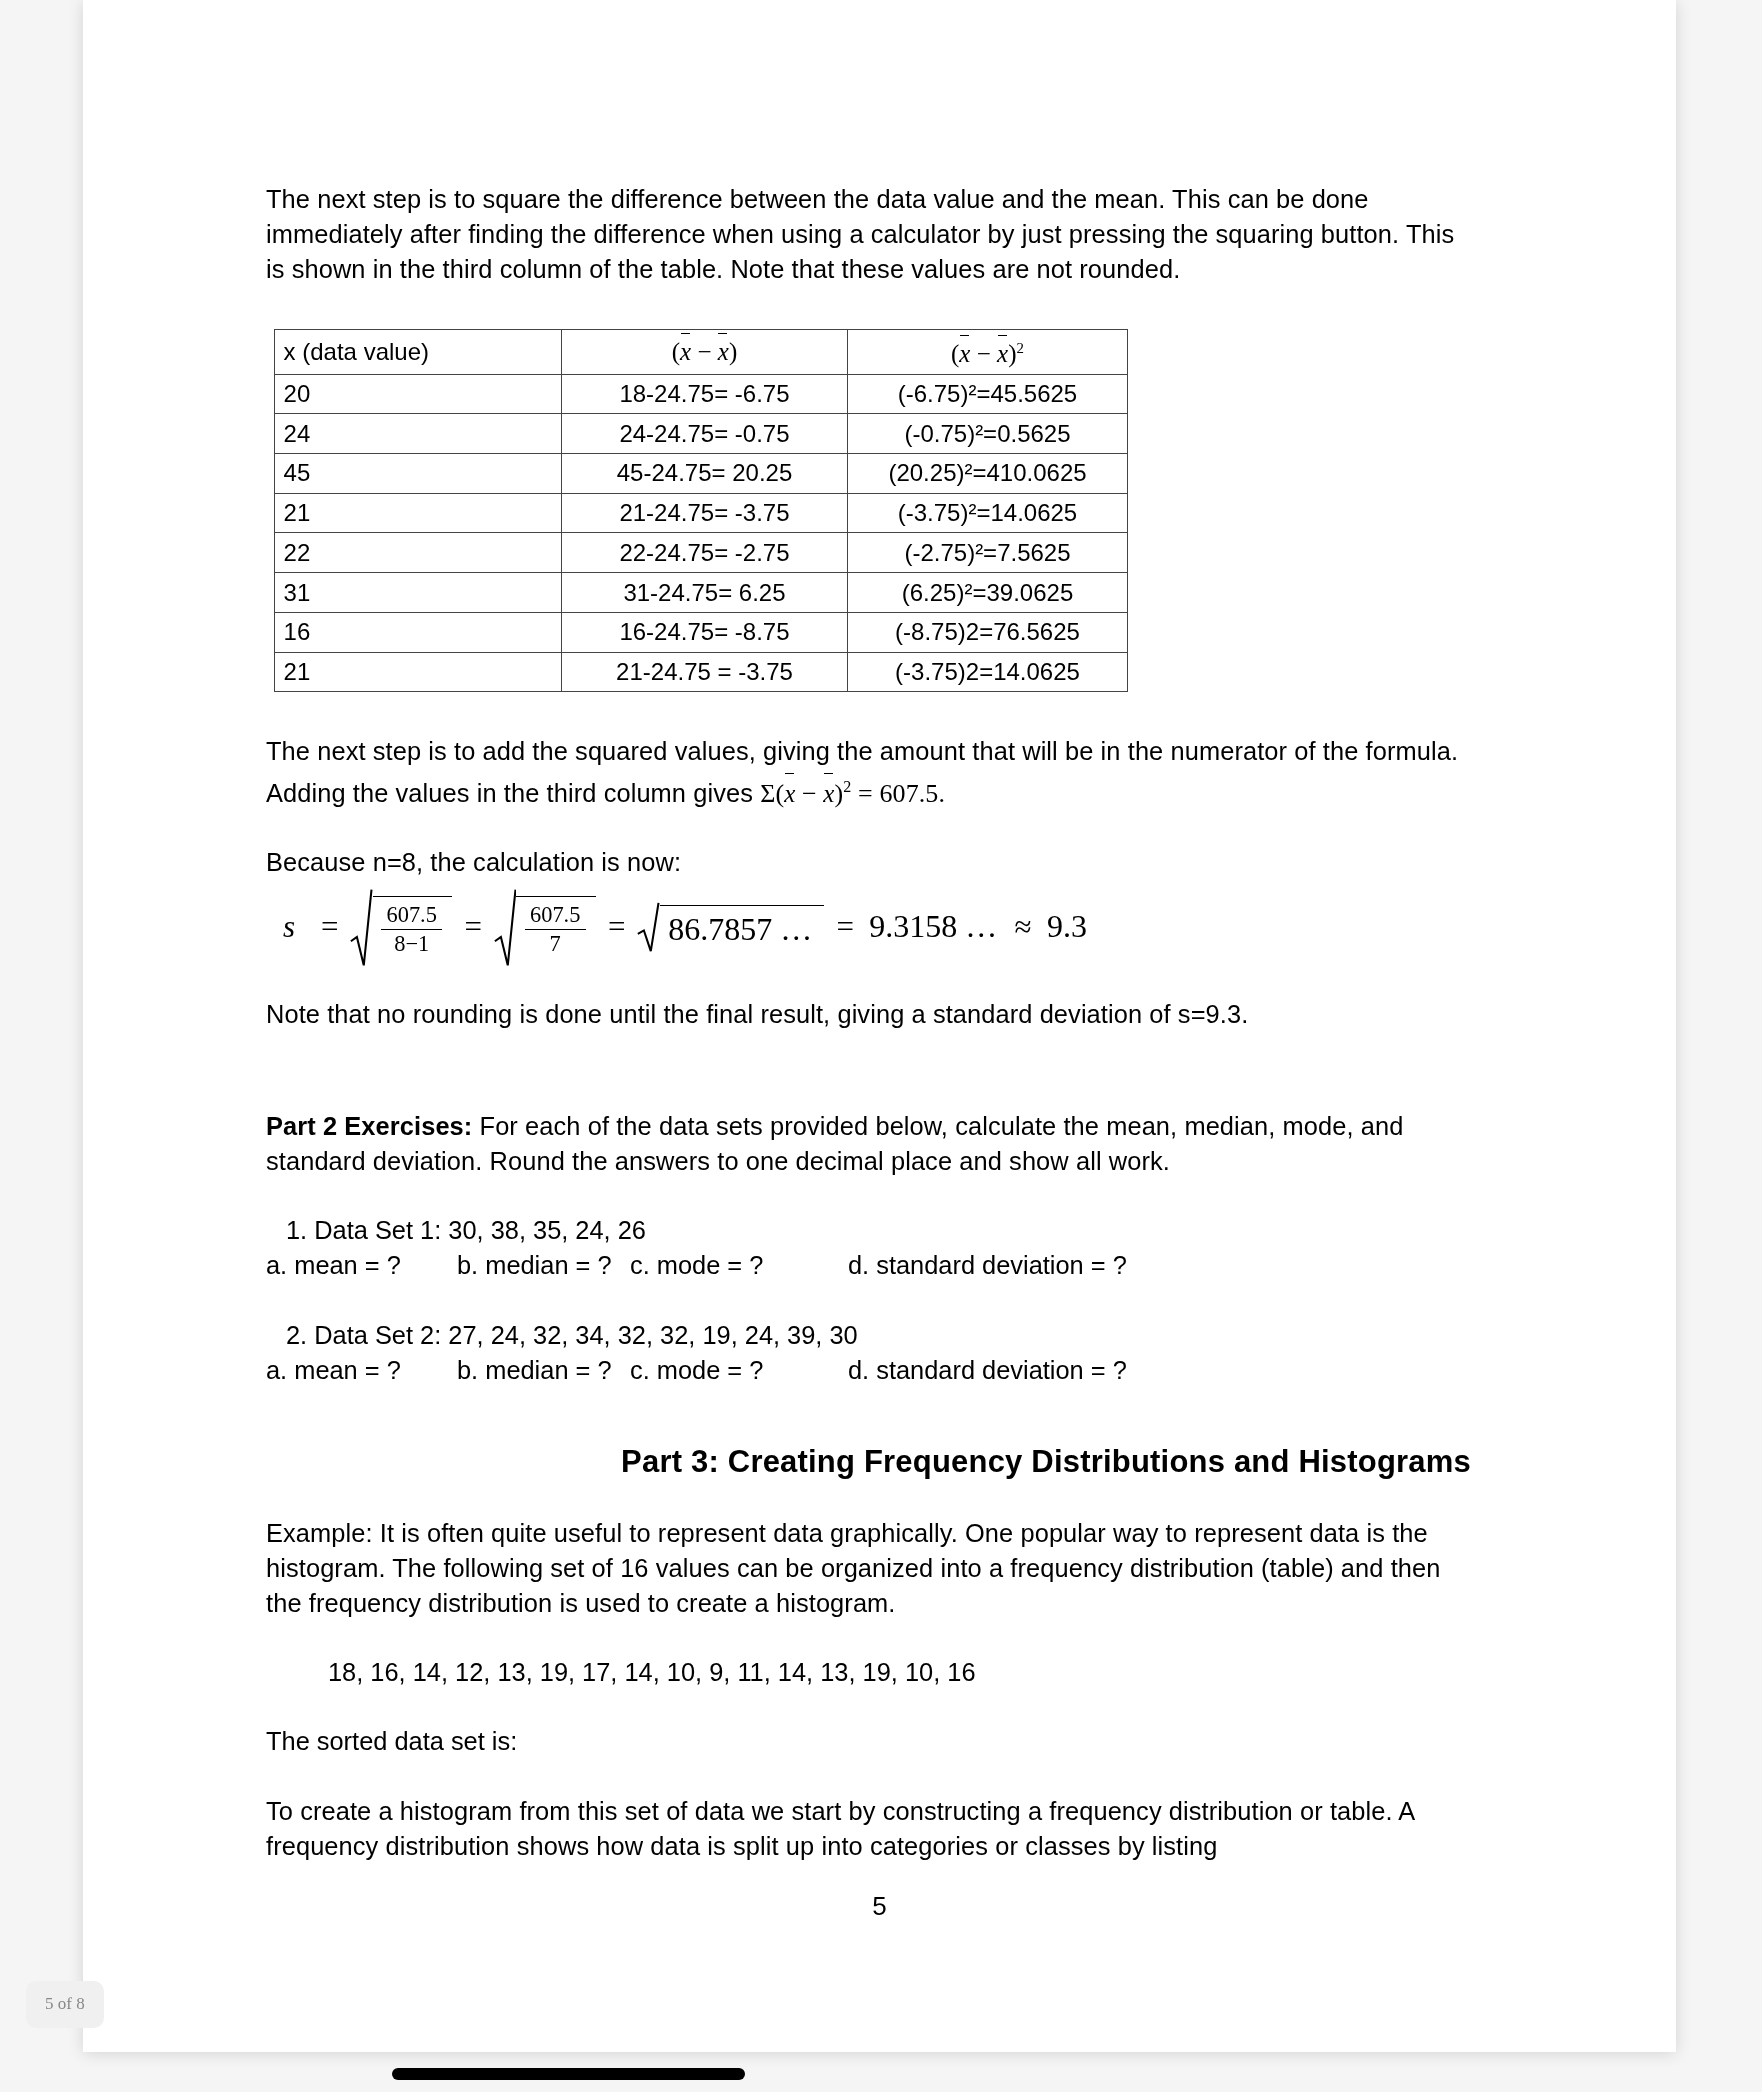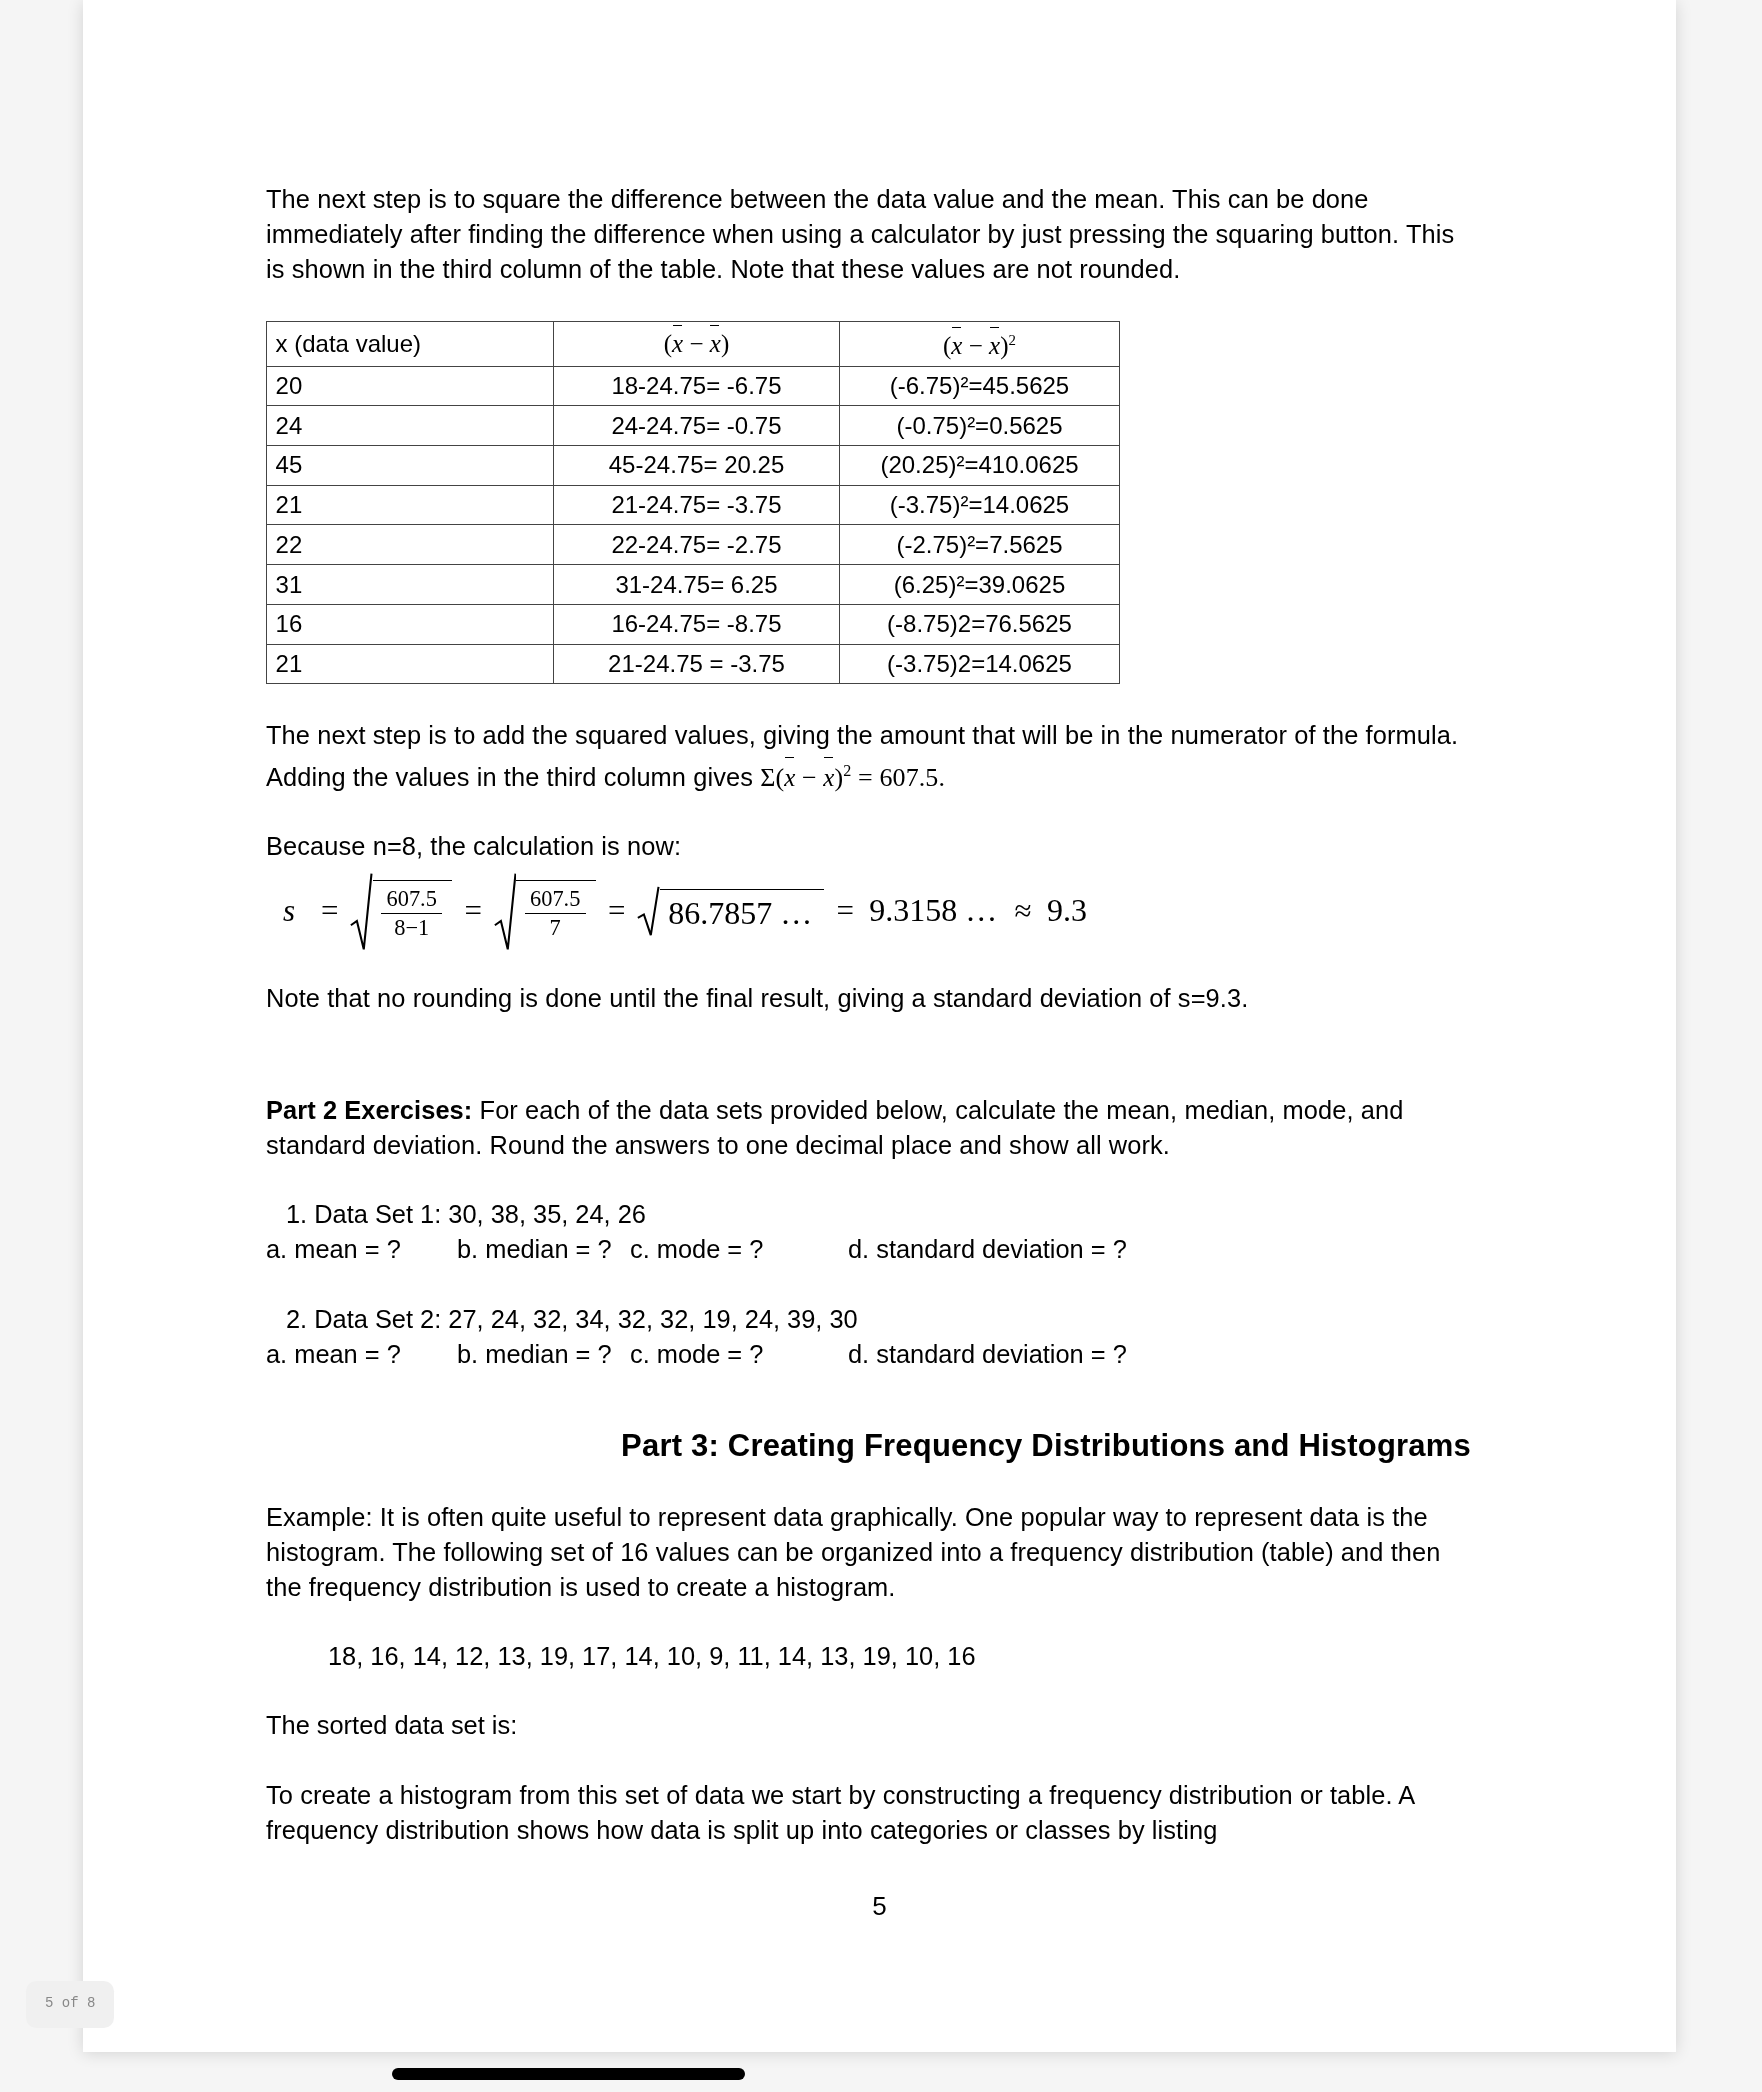--- a/index.html
+++ b/index.html
@@ -48,21 +48,21 @@
   }
 
   .gap-sm { height: 22.4px; }
   .gap-md { height: 34px; }
   .gap-lg { height: 53px; }
   .gap-xl { height: 77px; }
 
   
   table.calc-table {
     border-collapse: collapse;
-    margin: 0;
+    margin: 8px;
     table-layout: fixed;
     width: 852px;
     font-family: "Liberation Sans", sans-serif;
   }
   table.calc-table td, table.calc-table th {
     border: 1.4px solid #444;
     padding: 3.4px 8.6px 4.3px 8.6px;
     font-size: 24px;
     line-height: 31px;
     color: #000;
@@ -226,22 +226,22 @@
     color: #000;
   }
 
   
   #page-counter-badge {
     position: absolute;
     left: 26px;
     top: 1981px;
     background: #f0f0f0;
     color: #888888;
-    font-family: Liberation Mono, monospace;
-    font-size: 14px;
+    font-family: Liberation Serif, serif;
+    font-size: 17px;
     line-height: 21.5px;
     padding: 12px 19px 13px 19px;
     border-radius: 10.3px;
     z-index: 6;
   }
 
   
   #bottom-scrollbar {
     position: absolute;
     left: 392px;

